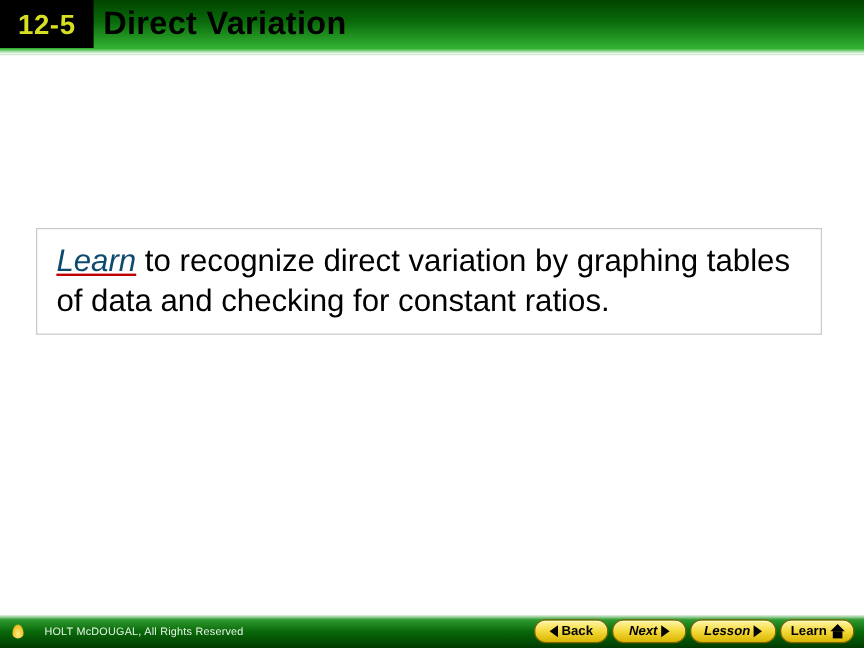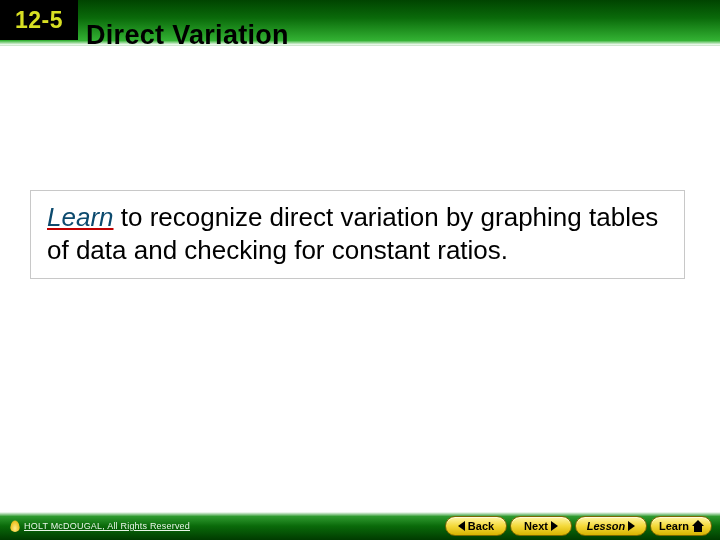--- a/index.html
+++ b/index.html
@@ -17,21 +17,20 @@
   }
   .section-badge span {
     color: #d7df23; font-weight: 700; font-size: 23px; letter-spacing: 0.5px;
     font-family: Verdana, Geneva, sans-serif;
   }
   .header-title {
     position: absolute; left: 86px; top: 4px;
     color: #000000; font-weight: 700; font-size: 27px;
     font-family: Verdana, Geneva, sans-serif;
     letter-spacing: 0.3px;
-    margin-top: 16px;
   }
   .content-box {
     position: absolute; left: 30px; top: 190px; width: 655px;
     border: 1px solid #c8c8c8; background: #ffffff;
     padding: 10px 16px 12px 16px;
   }
   .content-box p {
     font-size: 26px; line-height: 1.25; color: #000000;
     font-family: Verdana, Geneva, sans-serif;
   }
@@ -41,23 +40,22 @@
     text-decoration-color: #c00000;
   }
   .footer {
     position: absolute; left: 0; bottom: 0; width: 720px; height: 28px;
     background: linear-gradient(to bottom, #ffffff 0%, #2f9a2f 16%, #0a6a0a 50%, #003b00 100%);
     display: flex; align-items: center; justify-content: space-between;
     padding: 0 8px 0 10px;
   }
   .copyright {
     color: #e9f5e9; font-size: 9px; font-family: Arial, sans-serif;
-    display: flex; align-items: center; gap: 4px;
+    display: flex; align-items: center; gap: 17px;
     letter-spacing: 0.2px;
-    text-decoration: underline;
   }
   .copyright .flame {
     width: 10px; height: 12px; position: relative;
   }
   .copyright .flame::before {
     content: ""; position: absolute; inset: 0;
     background: radial-gradient(ellipse at 50% 70%, #ffec88 0%, #f0c020 60%, rgba(0,0,0,0) 72%);
     border-radius: 50% 50% 50% 50% / 60% 60% 40% 40%;
   }
   .nav-group { display: flex; gap: 3px; align-items: center; }
@@ -75,21 +73,21 @@
   .tri-right { border-top: 5px solid transparent; border-bottom: 5px solid transparent; border-left: 7px solid #000; }
   .home-icon { width: 12px; height: 12px; position: relative; }
   .home-icon::before {
     content: ""; position: absolute; left: 0; top: 0;
     border-left: 6px solid transparent; border-right: 6px solid transparent; border-bottom: 6px solid #000;
   }
   .home-icon::after {
     content: ""; position: absolute; left: 2px; top: 6px; width: 8px; height: 6px; background: #000;
   }
   .w-back { width: 62px; }
-  .w-next { width: 62px; }
+  .w-next { width: 62px; font-style: italic; }
   .w-lesson { width: 72px; font-style: italic; }
   .w-main { width: 62px; }
 </style>
 </head>
 <body>
 
 <div class="slide">
 
   <div class="header">
     <div class="section-badge">

